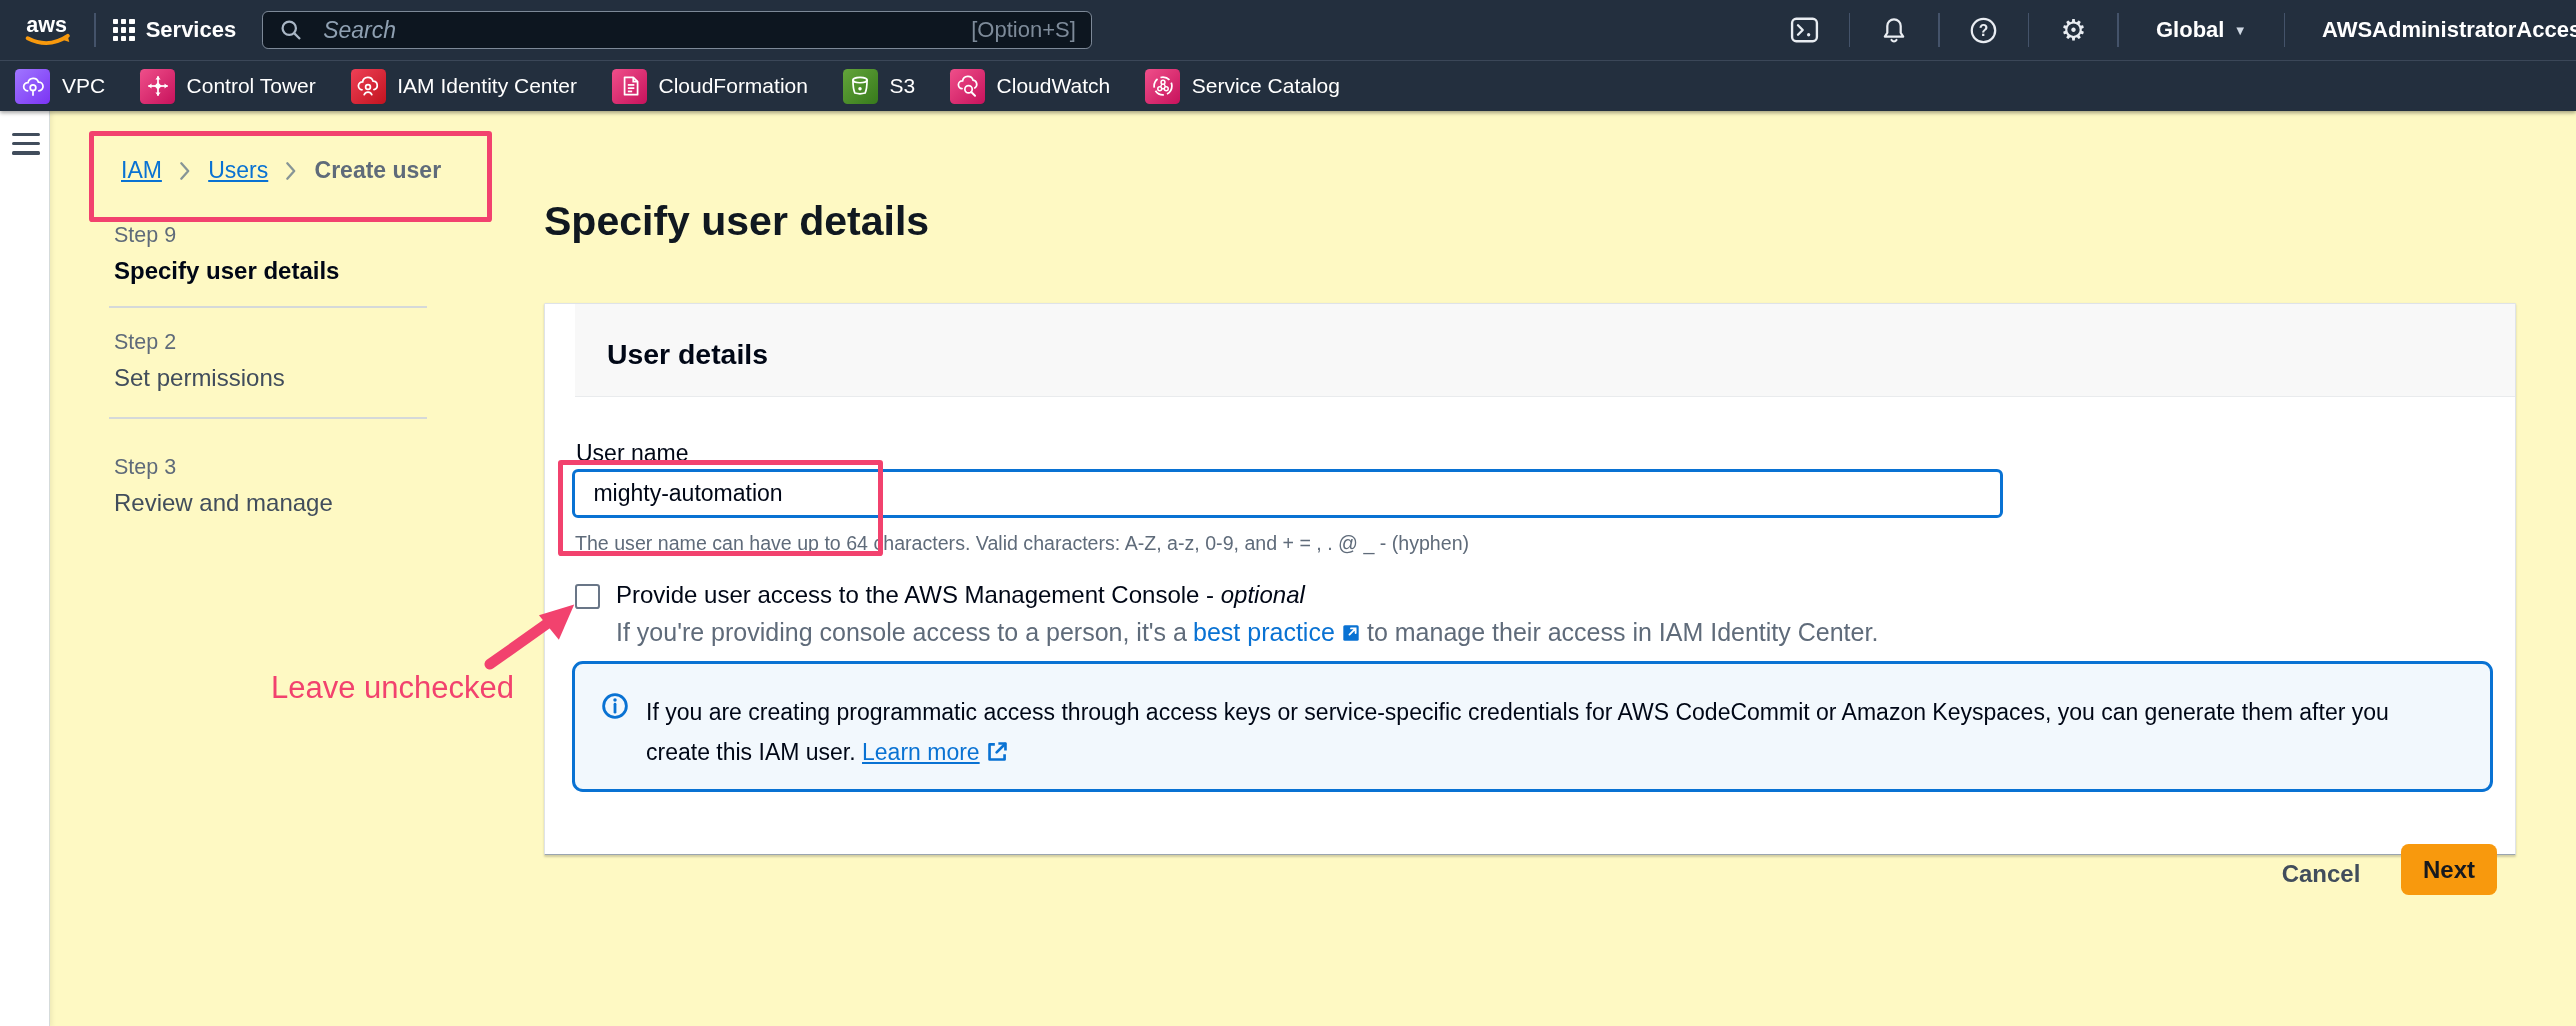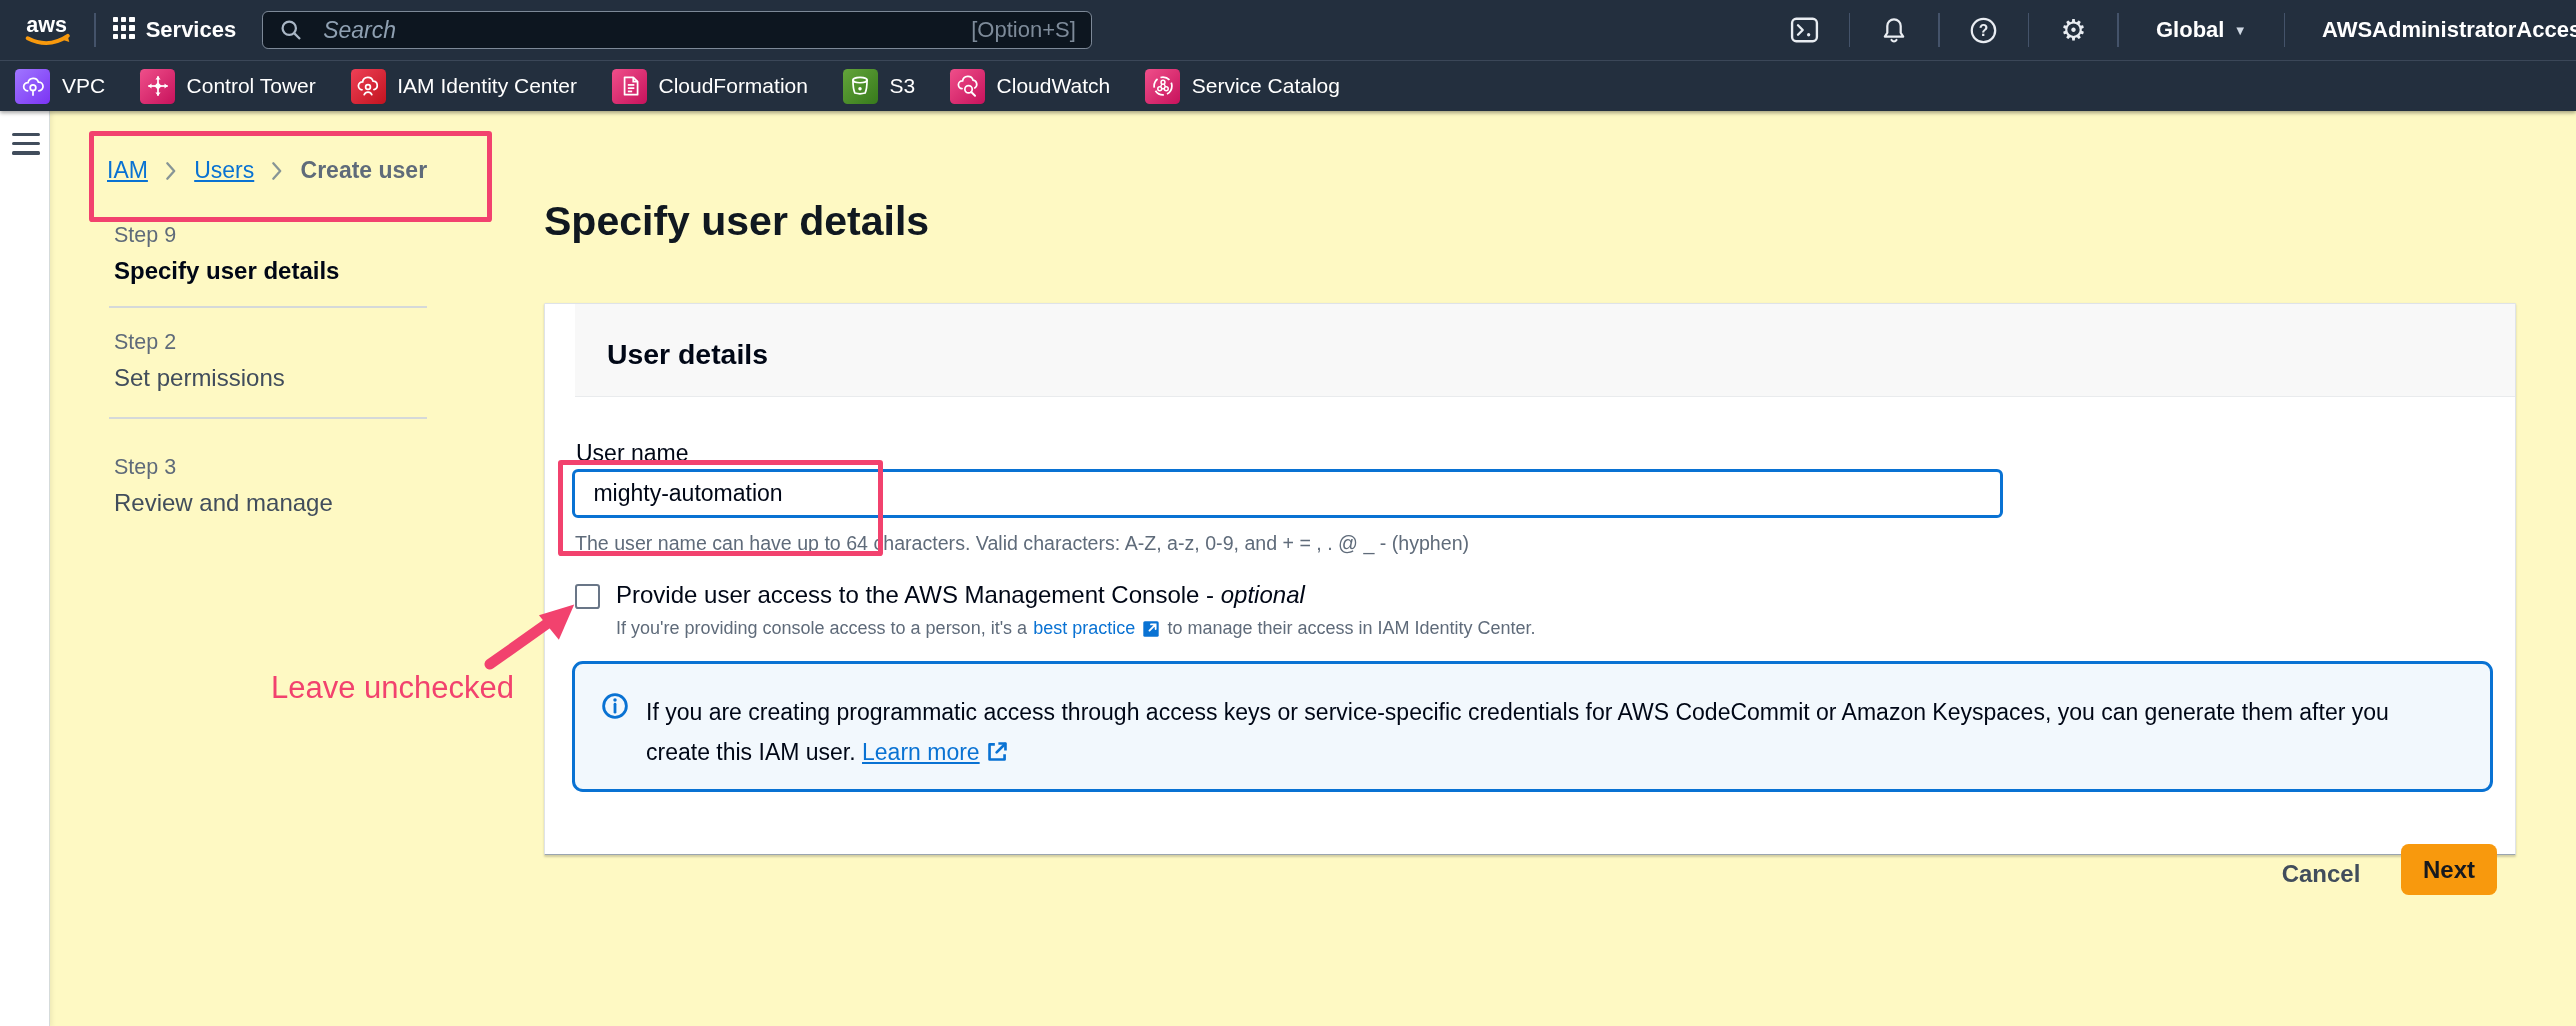--- a/index.html
+++ b/index.html
@@ -5,21 +5,21 @@
   html,body{margin:0;padding:0;background:#e9ebec;}
   #app{position:relative;width:2576px;height:1027px;overflow:hidden;
        font-family:"Liberation Sans",sans-serif;background:#fef9c3;padding-left:24px;}
   svg{display:block}
 
   
   #topbar{position:absolute;left:0;top:0;width:2576px;height:60px;background:#232f3e;
           display:flex;align-items:center;color:#fff;z-index:30;}
   .aws-logo{margin-left:20px;width:57px;display:flex;align-items:center;}
   .tb-sep{width:1.5px;height:34px;background:#44536a;margin:0 17px;flex:0 0 auto;}
-  .services{display:flex;gap:10.8px;cursor:pointer;}
+  .services{display:flex;align-items:center;gap:10.8px;cursor:pointer;}
   .grid-ico{display:grid;grid-template-columns:repeat(3,5.4px);grid-template-rows:repeat(3,5.4px);gap:3.1px;}
   .grid-ico i{background:#fff;border-radius:0.8px;}
   .services span.lbl{font-size:22px;font-weight:600;}
   .searchbox{margin-left:26px;width:830px;height:38px;background:#0d1620;border:1.5px solid #7d8998;
              border-radius:6.1px;display:flex;align-items:center;padding:0 15.4px;box-sizing:border-box;}
   .searchbox .ph{font-size:23px;font-style:italic;color:#8fa0b2;margin-left:20px;flex:1;}
   .searchbox .shortcut{font-size:22px;color:#7d8a99;}
   .tb-right{margin-left:auto;display:flex;align-items:center;height:100%;}
   .tb-icobtn{width:54px;display:flex;justify-content:center;align-items:center;cursor:pointer;}
   .gear-glyph{font-size:29px;line-height:29px;color:#e9edf2;}
@@ -42,21 +42,21 @@
   .ic-cw {background:linear-gradient(135deg,#ef4f8a,#c7125c);}
   .ic-sc {background:linear-gradient(135deg,#ef4f8a,#c7125c);}
 
   
   #leftrail{position:absolute;left:0;top:111px;width:49px;height:916px;background:#fff;
             border-right:1.5px solid #d5dbdb;box-shadow:2.3px 0 4.6px rgba(0,0,0,.07);z-index:10;}
   .hamburger{position:absolute;left:11.5px;top:21.5px;width:28px;cursor:pointer;}
   .hamburger i{display:block;height:3.8px;background:#414d5c;border-radius:1.5px;margin-bottom:5.4px;}
 
   
-  .crumb-row{position:absolute;left:107px;top:157px;display:flex;align-items:center;gap:17px;font-size:23px;z-index:6;}
+  .crumb-row{position:absolute;left:121px;top:157px;display:flex;align-items:center;gap:17px;font-size:23px;z-index:6;}
   .crumb-link{color:#0972d3;text-decoration:underline;cursor:pointer;}
   .crumb-cur{color:#5f6b7a;font-weight:600;}
   .crumb-chev{margin-top:1.5px;}
 
   
   .step-label{position:absolute;left:114px;font-size:21.5px;color:#5f6b7a;}
   .step-title{position:absolute;left:114px;font-size:24px;color:#414d5c;cursor:pointer;}
   .step-title.active{font-weight:700;color:#000716;}
   .step-div{position:absolute;left:109px;width:318px;height:1.5px;background:#d5d9d9;}
 
@@ -79,21 +79,21 @@
   .field-label{position:absolute;left:576px;top:440px;font-size:23px;color:#000716;}
   #username-input{position:absolute;left:572px;top:469px;width:1431px;height:49px;box-sizing:border-box;
                   border:3.1px solid #0972d3;border-radius:6.1px;background:#fff;font-size:23px;color:#000716;
                   padding:0 18.4px;font-family:"Liberation Sans",sans-serif;outline:none;z-index:4;}
   .field-helper{position:absolute;left:575px;top:532px;font-size:19.6px;color:#5f6b7a;z-index:2;}
 
   #console-cb{position:absolute;left:575px;top:584px;width:24.6px;height:24.6px;box-sizing:border-box;
               border:2.3px solid #697687;border-radius:3.1px;background:#fff;cursor:pointer;}
   .cb-label{position:absolute;left:616px;top:581px;font-size:24px;color:#000716;}
   .cb-label em{font-style:italic;}
-  .cb-helper{position:absolute;left:616px;top:618px;font-size:18px;color:#5f6b7a;display:flex;align-items:center;gap:6.1px;}
+  .cb-helper{position:absolute;left:616px;top:618px;font-size:25px;color:#5f6b7a;display:flex;align-items:center;gap:6.1px;}
   .link{color:#0972d3;cursor:pointer;}
   .link.u{text-decoration:underline;}
 
   #alert{position:absolute;left:572px;top:661px;width:1921px;height:131px;box-sizing:border-box;
          background:#f2f8fd;border:3.1px solid #0972d3;border-radius:10.8px;}
   #alert .ico{position:absolute;left:26px;top:28px;}
   #alert .txt{position:absolute;left:71px;top:28px;width:1798px;font-size:23px;line-height:40px;color:#000716;}
   #alert .lm{white-space:nowrap;}
   #alert svg.ext{display:inline-block;vertical-align:-3.1px;}
 

